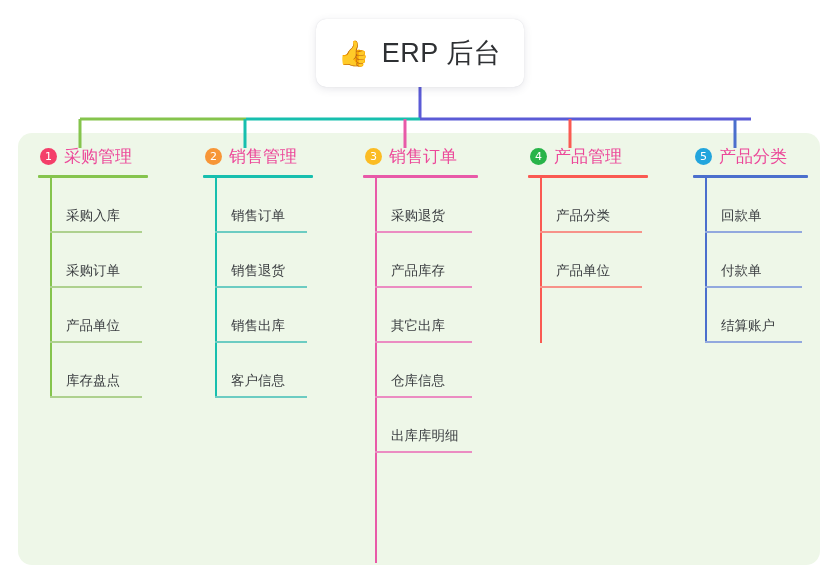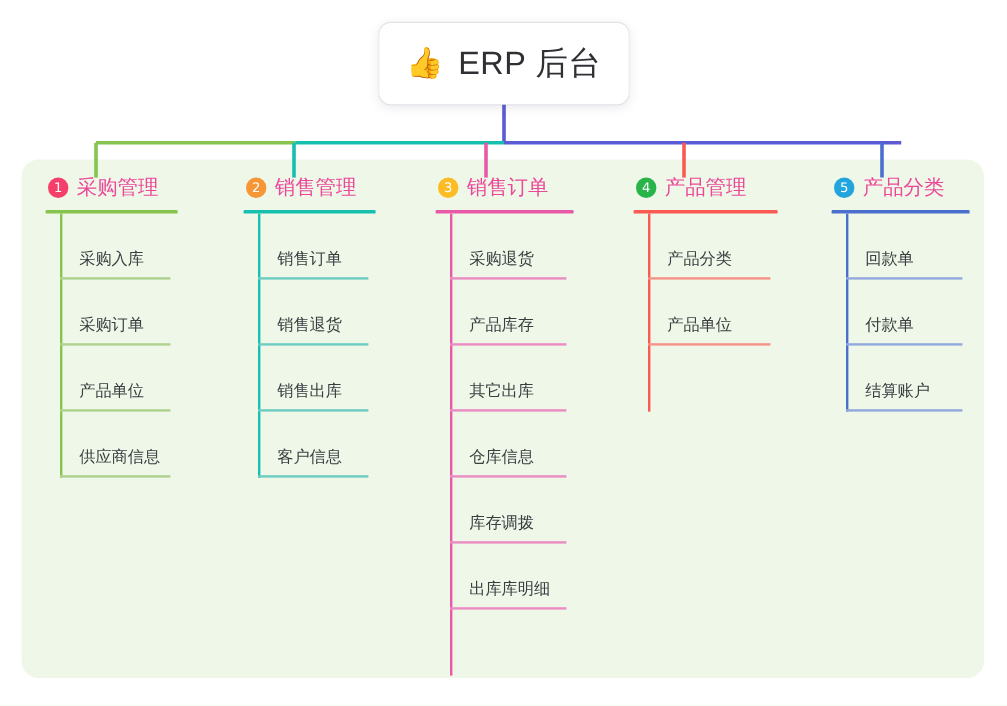--- a/index.html
+++ b/index.html
@@ -176,21 +176,21 @@
           </div>
           <div class="leaf">
             <span class="leaf-label">采购订单</span>
             <div class="leaf-rule" style="background: rgb(174, 209, 142); width: 92px;"></div>
           </div>
           <div class="leaf">
             <span class="leaf-label">产品单位</span>
             <div class="leaf-rule" style="background: rgb(174, 209, 142); width: 92px;"></div>
           </div>
           <div class="leaf">
-            <span class="leaf-label">供应商信息</span>
+            <span class="leaf-label">库存盘点</span>
             <div class="leaf-rule" style="background: rgb(174, 209, 142); width: 92px;"></div>
           </div>
         </div>
       </div>
       <div class="column" style="left: 203px; width: 110px;">
         <div class="col-head">
           <span class="badge" style="background: rgb(247, 150, 55);">2</span>
           <span class="col-title">销售管理</span>
         </div>
         <div class="col-rule" style="background: rgb(23, 191, 174); width: 110px;"></div>
@@ -232,24 +232,20 @@
           </div>
           <div class="leaf">
             <span class="leaf-label">其它出库</span>
             <div class="leaf-rule" style="background: rgb(235, 140, 194); width: 97px;"></div>
           </div>
           <div class="leaf">
             <span class="leaf-label">仓库信息</span>
             <div class="leaf-rule" style="background: rgb(235, 140, 194); width: 97px;"></div>
           </div>
           <div class="leaf">
-            <span class="leaf-label">库存调拨</span>
-            <div class="leaf-rule" style="background: rgb(235, 140, 194); width: 97px;"></div>
-          </div>
-          <div class="leaf">
             <span class="leaf-label">出库库明细</span>
             <div class="leaf-rule" style="background: rgb(235, 140, 194); width: 97px;"></div>
           </div>
         </div>
       </div>
       <div class="column" style="left: 528px; width: 120px;">
         <div class="col-head">
           <span class="badge" style="background: rgb(40, 180, 73);">4</span>
           <span class="col-title">产品管理</span>
         </div>

